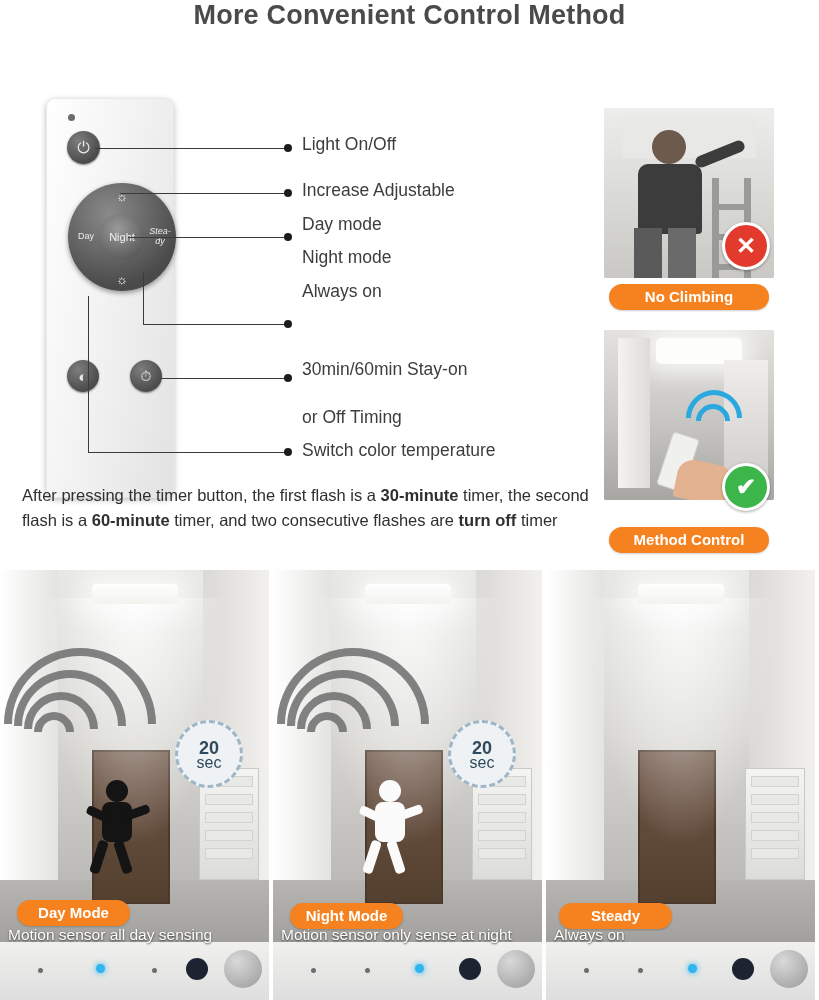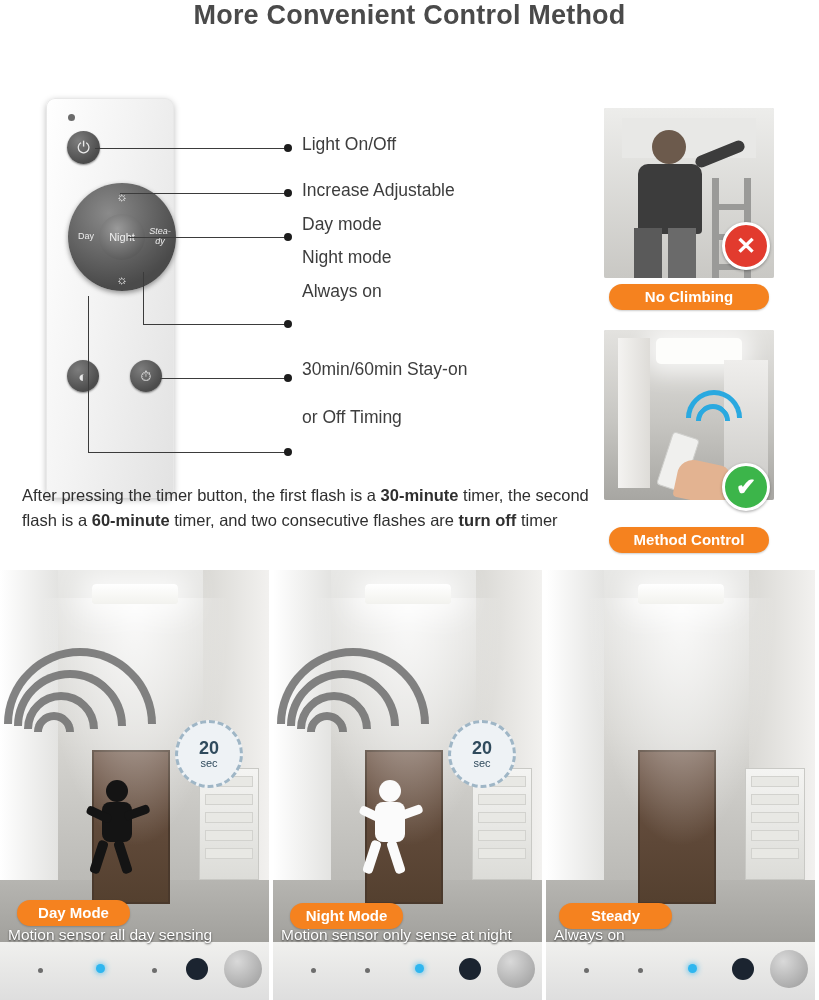--- a/index.html
+++ b/index.html
@@ -145,21 +145,21 @@
   .w3{left:-14px;top:34px;width:96px;height:96px;}
   .w4{left:-24px;top:12px;width:136px;height:136px;}
   .person{position:absolute;bottom:128px;font-size:0;}
   .timer-circle{
     position:absolute;width:62px;height:62px;border-radius:50%;
     background:#eef2f5;border:3px dashed #9fb6c6;
     display:flex;flex-direction:column;align-items:center;justify-content:center;
     color:#2f4a5c;
   }
   .timer-circle .t-num{font-size:18px;font-weight:bold;line-height:17px;}
-  .timer-circle .t-unit{font-size:11px;line-height:12px;}
+  .timer-circle .t-unit{font-size:16px;line-height:12px;}
   .shelf{position:absolute;right:10px;bottom:120px;width:58px;height:110px;
     background:linear-gradient(180deg,#f4f4f2,#dcdcd8);border:1px solid #c9c9c5;}
   .shelf i{display:block;height:9px;margin:7px 5px;background:#e8e8e4;border:1px solid #d2d2ce;}
   .strip{position:absolute;left:0;right:0;bottom:0;height:58px;
     background:linear-gradient(180deg,#f0f0ee,#dedede);}
   .sensor-dot{position:absolute;border-radius:50%;}
   .led-blue{width:9px;height:9px;background:#2fb6ef;box-shadow:0 0 6px #2fb6ef;}
   .led-dark{width:22px;height:22px;background:#1b2430;}
   .led-dome{width:38px;height:38px;background:radial-gradient(circle at 35% 30%,#d9d9d9,#9a9a9a);}
   .led-small{width:5px;height:5px;background:#6d6d6d;}
@@ -217,20 +217,21 @@
   <div class="leader" style="left:88px;top:452px;width:197px;"></div>
   <div class="dot" style="left:284px;top:448px;"></div>
 
   <div class="callout" style="left:302px;top:134px;">Light On/Off</div>
   <div class="callout" style="left:302px;top:180px;">Increase Adjustable</div>
   <div class="callout" style="left:302px;top:214px;">Day mode</div>
   <div class="callout" style="left:302px;top:247px;">Night mode</div>
   <div class="callout" style="left:302px;top:281px;">Always on</div>
   <div class="callout" style="left:302px;top:359px;">30min/60min Stay-on</div>
   <div class="callout" style="left:302px;top:387px;margin-top:20px;">or Off Timing</div>
+  <div class="callout" style="left:302px;top:440px;">Switch color temperature</div>
 
   <div class="note">
     <span>After pressing the timer button, the first flash is a </span><b>30-minute</b><span> timer,</span>
     <span>the second flash is a </span><b>60-minute</b><span> timer, and two consecutive flashes</span>
     <span>are </span><b>turn off</b><span> timer</span>
   </div>
 
   <div class="photo photo-climb">
     <div style="position:absolute;inset:0;background:linear-gradient(180deg,#ededeb,#c9c8c4);"></div>
     <div style="position:absolute;left:18px;top:10px;width:134px;height:40px;background:#e8e8e6;"></div>

